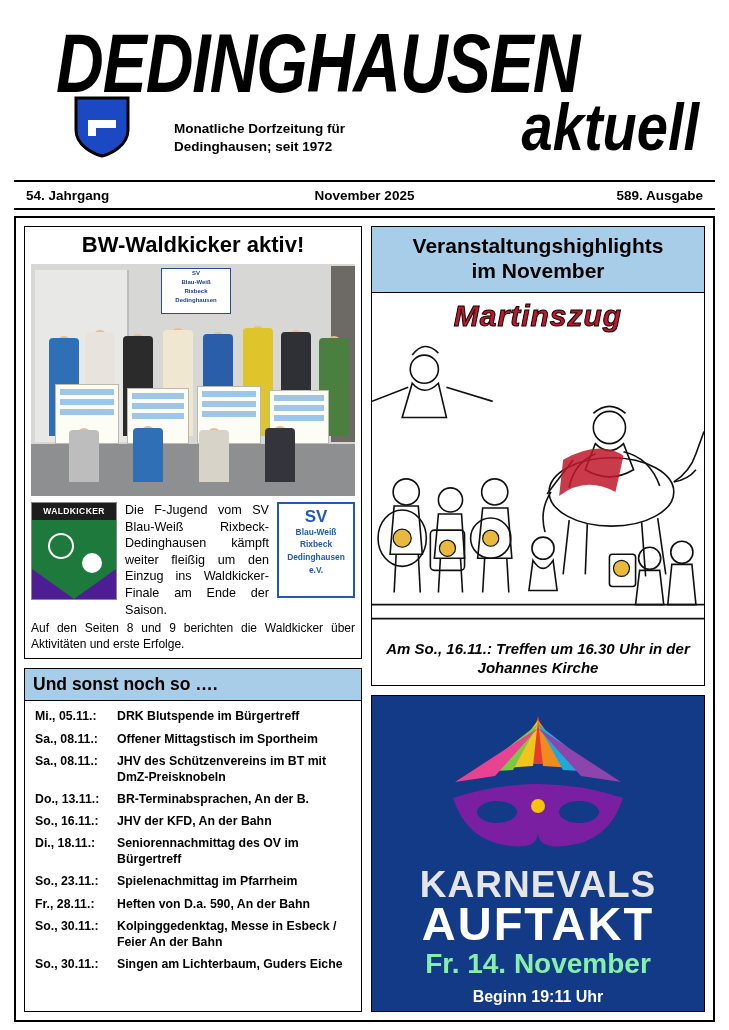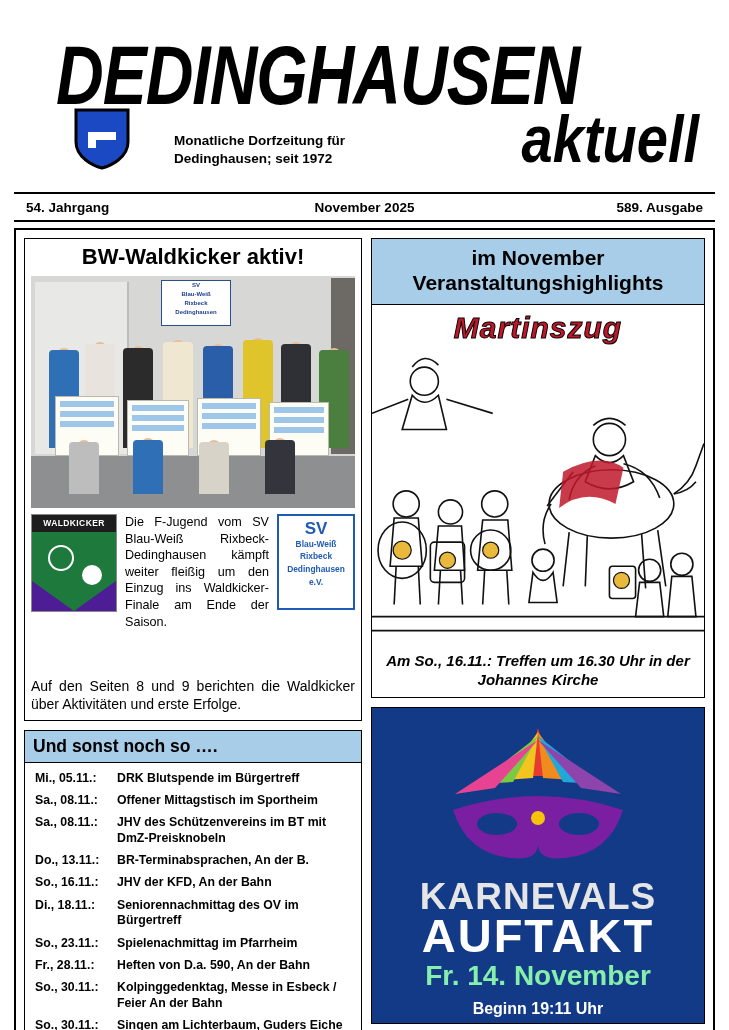--- a/index.html
+++ b/index.html
@@ -3,21 +3,21 @@
 <meta charset="utf-8">
 <style>
   html,body{margin:0;padding:0;}
   body{
     width:729px;height:1030px;
     background:#ffffff;
     font-family:"Liberation Sans", sans-serif;
     color:#000;
     overflow:hidden;
   }
-  .page{position:relative;width:729px;height:1030px;box-sizing:border-box;padding:12px 14px;}
+  .page{position:relative;width:729px;height:1030px;box-sizing:border-box;padding:0 14px;}
 
   
   .masthead{position:relative;height:180px;}
   .mast-title{
     position:absolute;left:42px;top:16px;
     font-size:66px;font-weight:bold;font-style:italic;
     letter-spacing:-1px;
     transform:scaleY(1.25);
     transform-origin:left top;
     font-family:"Liberation Sans", sans-serif;
@@ -84,21 +84,21 @@
   .crestbox{width:86px;}
   .wk-logo{width:84px;height:96px;background:#4c1d95;border:1px solid #888;position:relative;overflow:hidden;}
   .wk-logo .band{position:absolute;left:0;right:0;top:0;height:17px;background:#1d1d1d;color:#fff;font-size:8.5px;font-weight:bold;text-align:center;line-height:17px;letter-spacing:.4px;}
   .wk-logo .green{position:absolute;left:0;top:17px;width:100%;height:79px;background:#1e7a3c;clip-path:polygon(0 0,100% 0,100% 62%,50% 100%,0 62%);}
   .wk-logo .tree{position:absolute;left:16px;top:30px;width:22px;height:22px;border-radius:50%;border:2px solid #fff;}
   .wk-logo .ball{position:absolute;right:14px;bottom:26px;width:20px;height:20px;border-radius:50%;background:#fff;}
   .blurbtext{flex:1;font-size:12.6px;line-height:1.32;text-align:justify;}
   .svlogo{width:78px;height:96px;border:2px solid #1f5bb5;background:#fff;text-align:center;box-sizing:border-box;padding-top:4px;}
   .svlogo .sv{font-size:17px;font-weight:bold;color:#1f5bb5;line-height:1.05;}
   .svlogo .ln{font-size:8.4px;font-weight:bold;color:#1f5bb5;line-height:1.5;}
-  .blurb-foot{padding:3px 6px 6px;font-size:14px;line-height:1.3;text-align:justify;margin-top:44px;}
+  .blurb-foot{padding:3px 6px 6px;font-size:12px;line-height:1.3;text-align:justify;}
 
   .sonst{flex:1;display:flex;flex-direction:column;}
   .sonst-head{
     background:#a8cde8;border-bottom:1px solid #000;
     font-size:17.5px;font-weight:bold;padding:5px 8px;
   }
   .sonst-list{padding:8px 6px 4px 10px;font-size:12.3px;}
   .ev{display:flex;margin-bottom:6.5px;line-height:1.28;}
   .ev .d{width:82px;font-weight:bold;flex:none;}
   .ev .t{font-weight:bold;}
@@ -291,22 +291,22 @@
             </div>
         </div>
       </div>
 
     </div>
 
     <div class="col-right">
 
       <div class="box">
         <div class="vh-head">
+          <div>Veranstaltungshighlights</div>
           <div>im November</div>
-          <div>Veranstaltungshighlights</div>
         </div>
 
         <div class="martins">
           <div class="title">Martinszug</div>
           <svg class="scene" viewBox="0 0 330 290">
             <g fill="none" stroke="#111" stroke-width="1.6">
 
               <line x1="0" y1="262" x2="330" y2="262"></line>
               <line x1="0" y1="276" x2="330" y2="276"></line>
 

